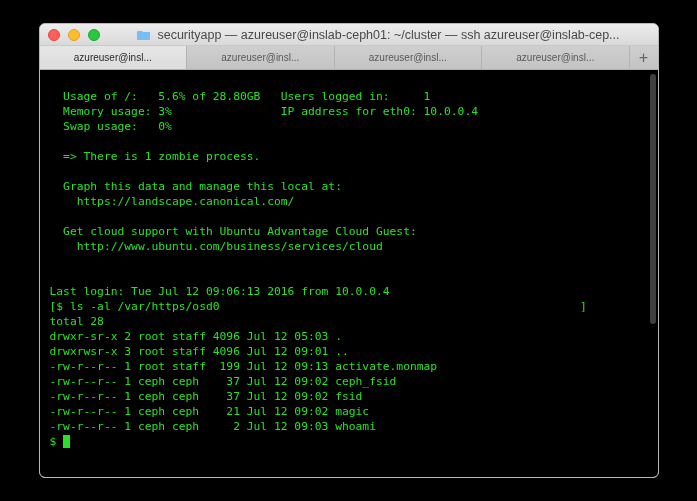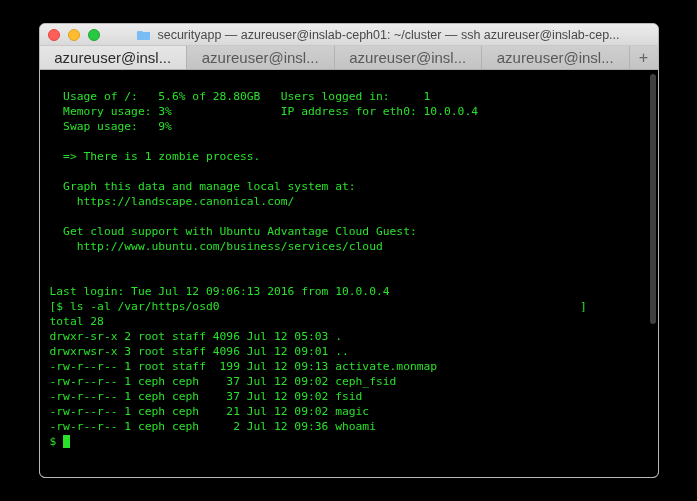--- a/index.html
+++ b/index.html
@@ -55,21 +55,21 @@
     display: flex;
     background: #c7c7c7;
     border-bottom: 1px solid #b0b0b0;
   }
   .tab {
     flex: 1;
     display: flex;
     align-items: center;
     justify-content: center;
     font-family: -apple-system, "Helvetica Neue", sans-serif;
-    font-size: 15px;
+    font-size: 10px;
     color: #595959;
     border-right: 1px solid #b3b3b3;
     background: linear-gradient(#cfcfcf, #c3c3c3);
     overflow: hidden;
     white-space: nowrap;
     text-overflow: ellipsis;
     padding: 0 8px;
   }
   .tab.active {
     background: linear-gradient(#e6e6e6, #dcdcdc);
@@ -147,38 +147,38 @@
         <span>azureuser@insl...</span>
       </div>
     <div class="newtab">
         <span>+</span>
       </div>
   </div>
 
   <div class="terminal">
 <span>  Usage of /:   5.6% of 28.80GB   Users logged in:     1</span>
 <span>  Memory usage: 3%                IP address for eth0: 10.0.0.4</span>
-<span>  Swap usage:   9%</span>
+<span>  Swap usage:   0%</span>
 <span></span>
 <span>  =&gt; There is 1 zombie process.</span>
 <span></span>
-<span>  Graph this data and manage local system at:</span>
+<span>  Graph this data and manage this local at:</span>
 <span>    https://landscape.canonical.com/</span>
 <span></span>
 <span>  Get cloud support with Ubuntu Advantage Cloud Guest:</span>
 <span>    http://www.ubuntu.com/business/services/cloud</span>
 <span></span>
 <span></span>
 <span>Last login: Tue Jul 12 09:06:13 2016 from 10.0.0.4</span>
 <span>[$ ls -al /var/https/osd0                                                     ]</span>
 <span>total 28</span>
 <span>drwxr-sr-x 2 root staff 4096 Jul 12 05:03 .</span>
 <span>drwxrwsr-x 3 root staff 4096 Jul 12 09:01 ..</span>
 <span>-rw-r--r-- 1 root staff  199 Jul 12 09:13 activate.monmap</span>
 <span>-rw-r--r-- 1 ceph ceph    37 Jul 12 09:02 ceph_fsid</span>
 <span>-rw-r--r-- 1 ceph ceph    37 Jul 12 09:02 fsid</span>
 <span>-rw-r--r-- 1 ceph ceph    21 Jul 12 09:02 magic</span>
-<span>-rw-r--r-- 1 ceph ceph     2 Jul 12 09:36 whoami</span>
+<span>-rw-r--r-- 1 ceph ceph     2 Jul 12 09:03 whoami</span>
 <span>$ </span><span class="cursor"></span>
     <div class="scrollbar"></div>
   </div>
 
 </div>
 
 </body></html>

